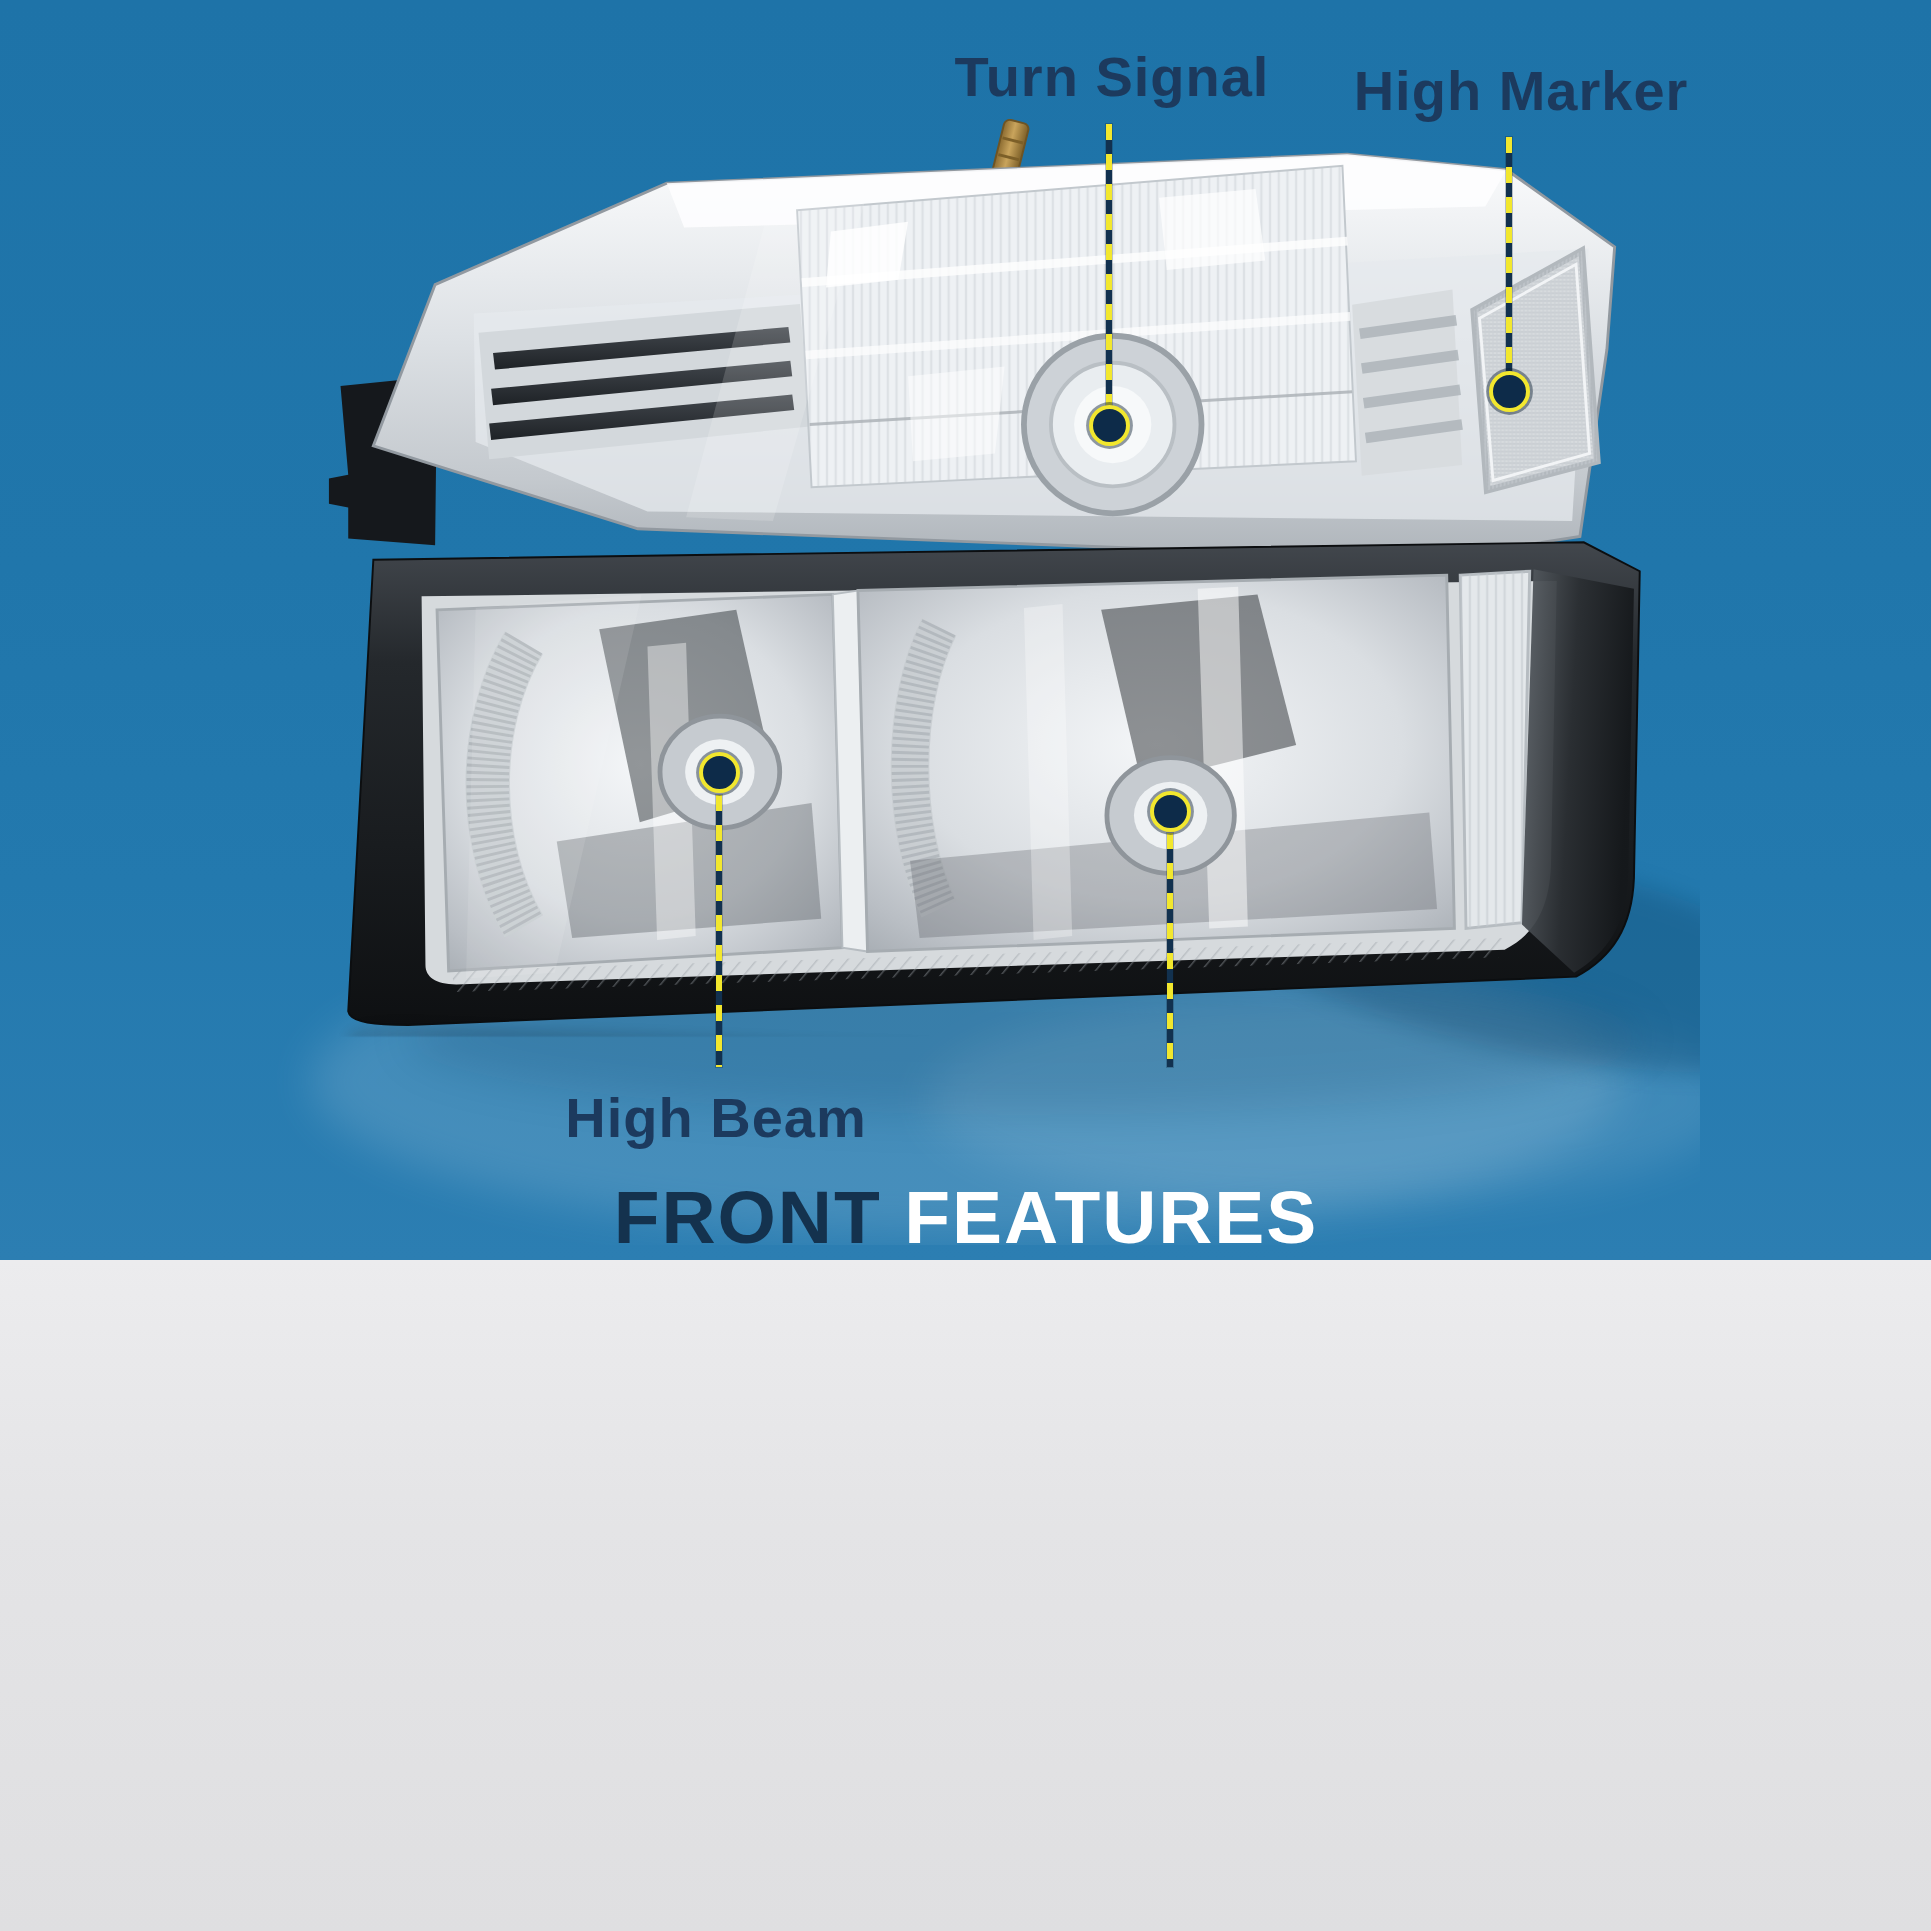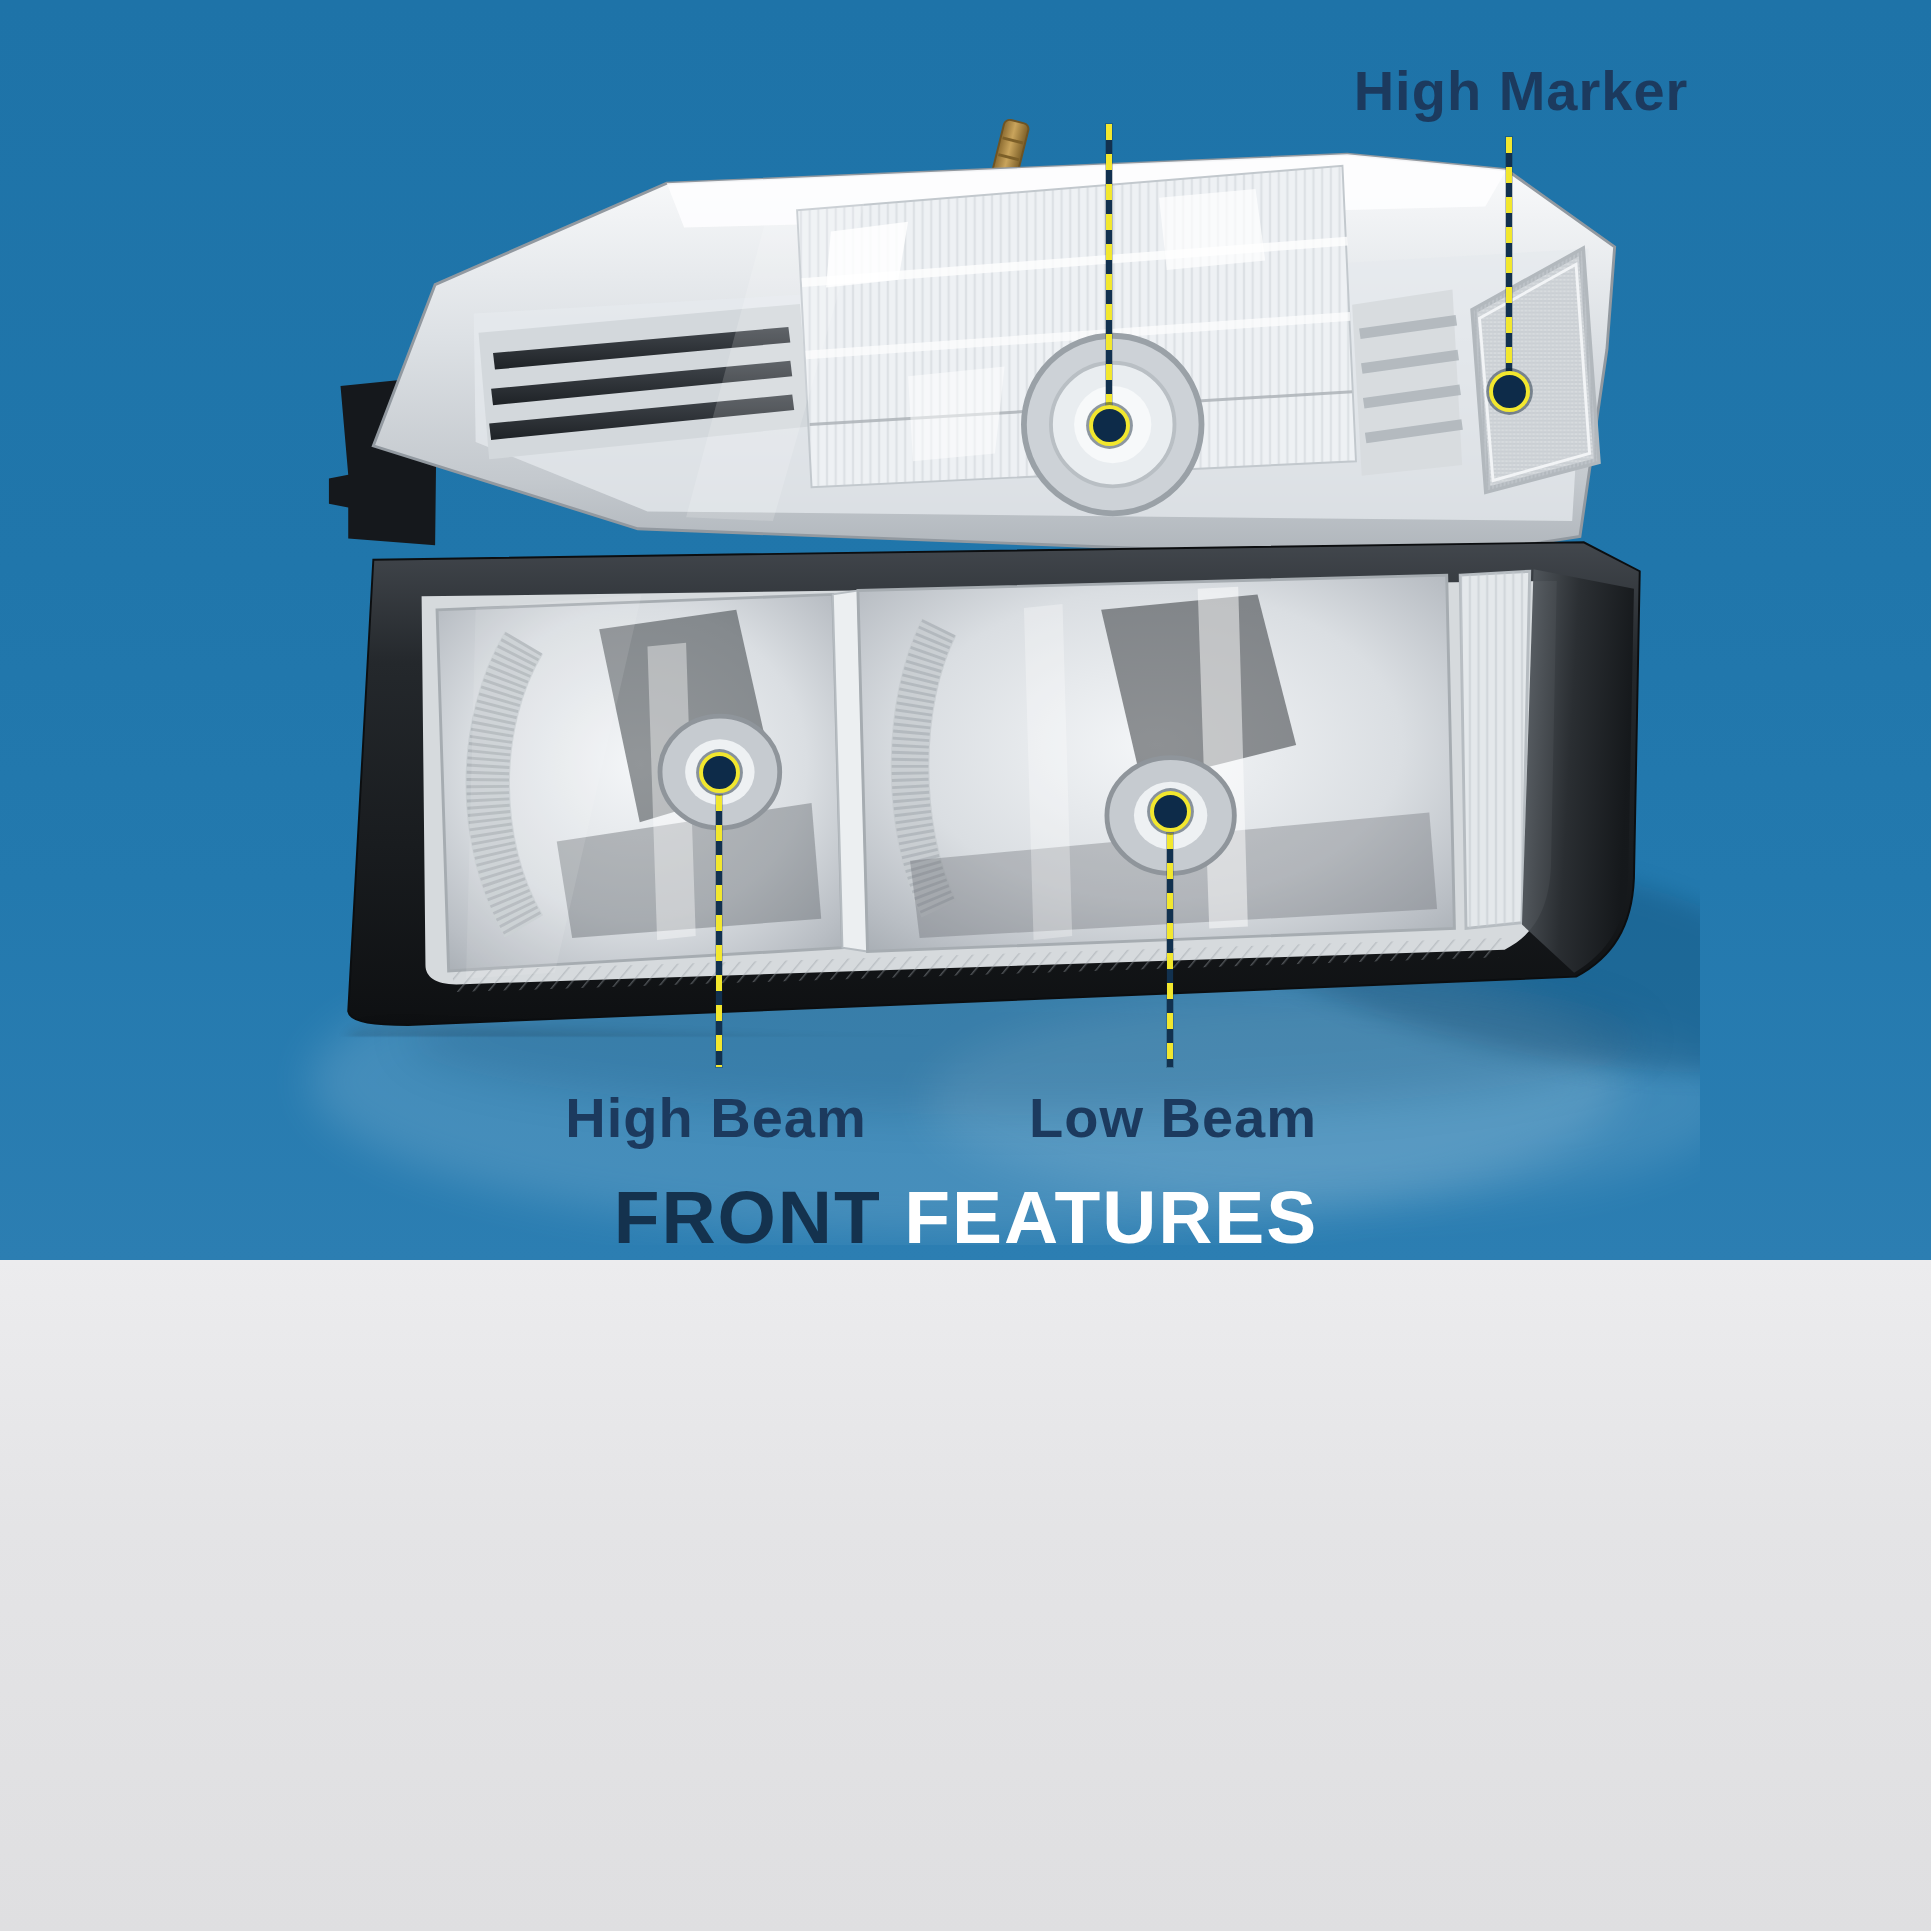--- a/index.html
+++ b/index.html
@@ -221,23 +221,23 @@
 
         <path d="M226 896 L1316 862 L1312 882 L232 918 Z" fill="url(#diag)" opacity="0.45"></path>
 
         <path d="M252 520 L424 506 L334 898 L242 904 Z" fill="#FFFFFF" opacity="0.10"></path>
         <path d="M560 90 L660 82 L560 430 L470 426 Z" fill="#FFFFFF" opacity="0.16"></path>
       </g>
 
       <use href="#lampGroup" transform="translate(0,1904) scale(1,-1)" opacity="0.14" filter="url(#blurRef)" mask="url(#fadeMask)"></use>
     </svg>
 
+    <div class="callout-label" style="left:1112px;top:44px;">Turn Signal</div>
     <div class="callout-label" style="left:1521px;top:58px;">High Marker</div>
     <div class="callout-label" style="left:716px;top:1085px;">High Beam</div>
-    <div class="callout-label" style="left:1173px;top:1085px;">Low Beam</div>
 
     <div class="leader" style="left:1106px;top:124px;height:281px;"></div>
     <div class="leader" style="left:1506px;top:137px;height:234px;"></div>
     <div class="leader" style="left:716px;top:795px;height:272px;"></div>
     <div class="leader" style="left:1167px;top:833px;height:234px;"></div>
 
     <div class="dot" style="left:1089px;top:405px;"></div>
     <div class="dot" style="left:1489px;top:371px;"></div>
     <div class="dot" style="left:699px;top:752px;"></div>
     <div class="dot" style="left:1150px;top:791px;"></div>

